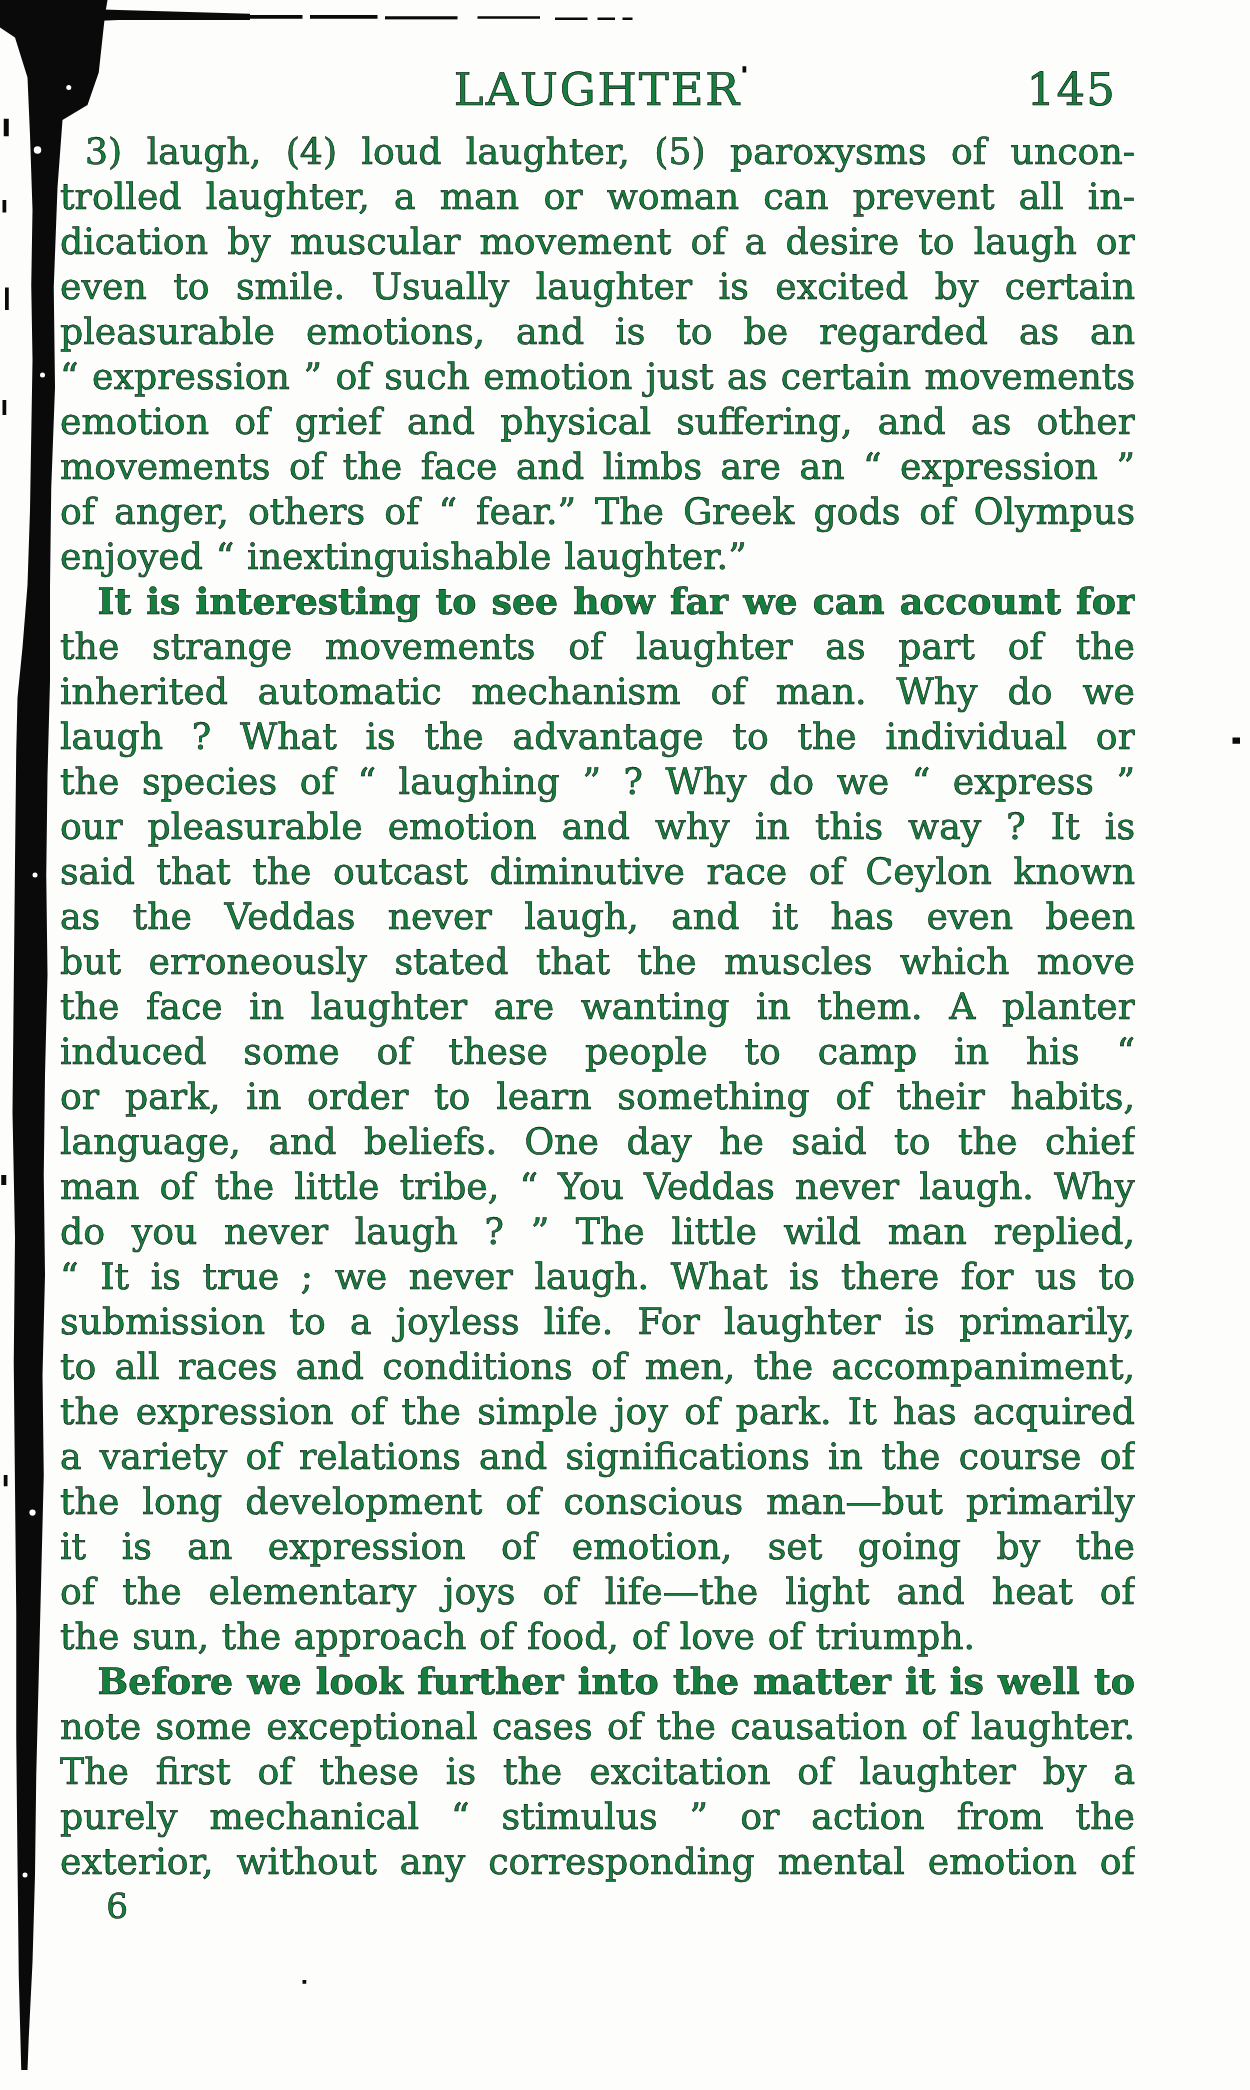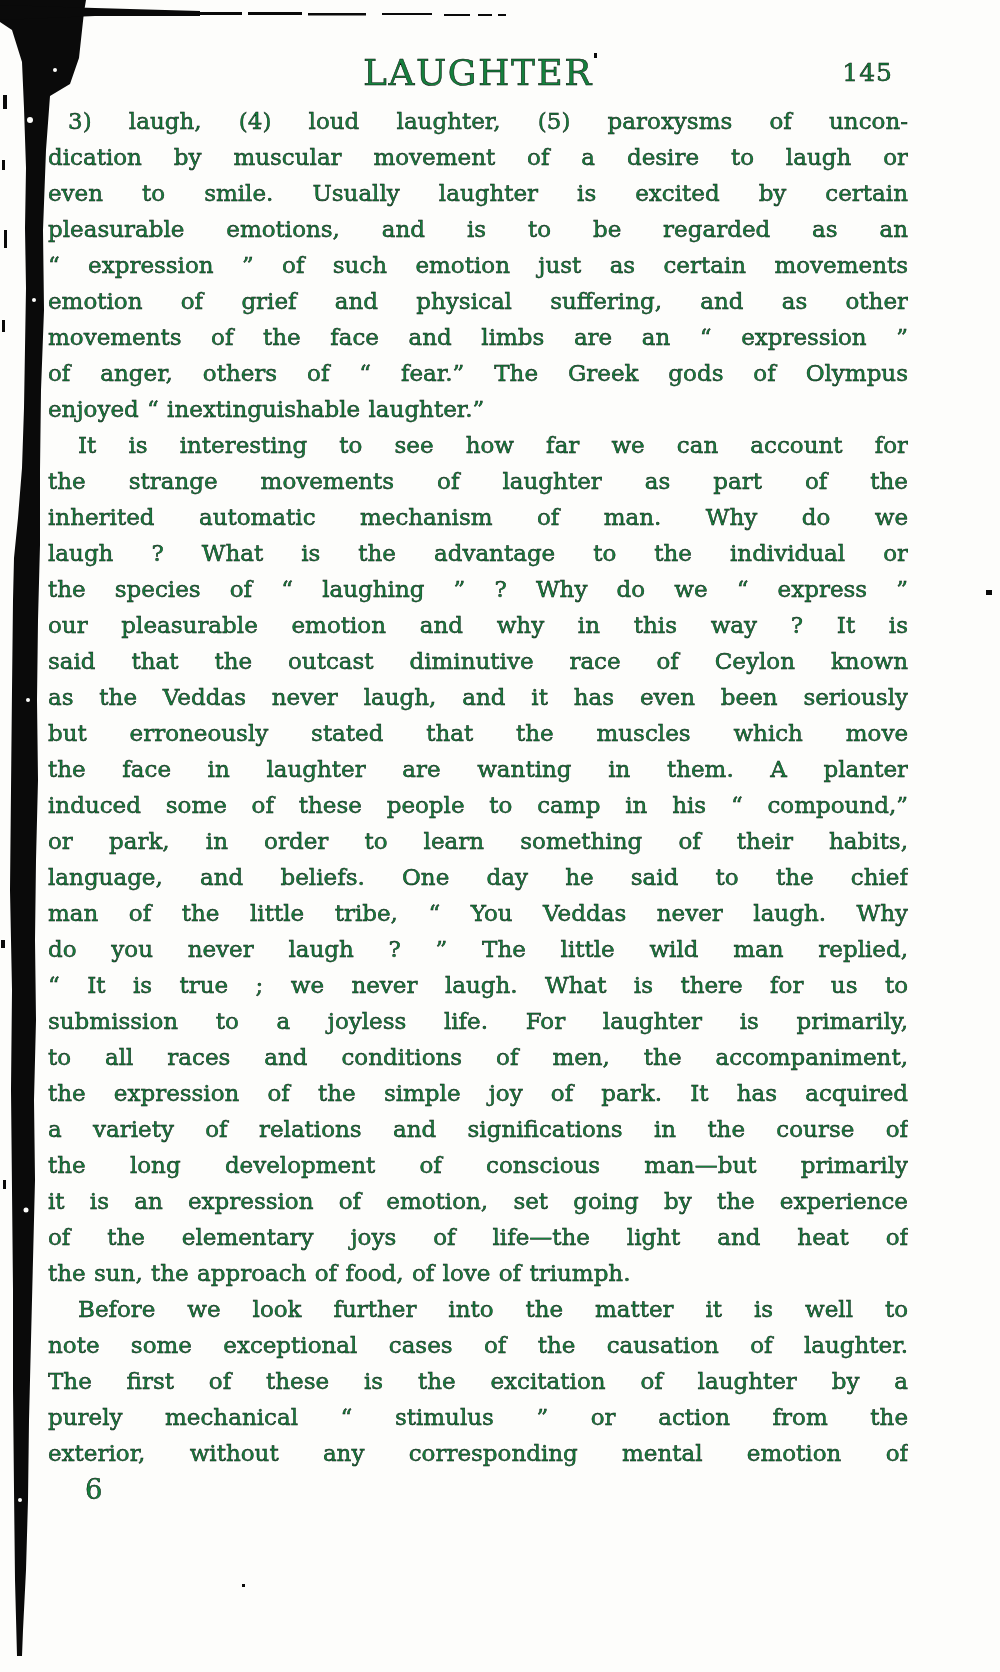--- a/index.html
+++ b/index.html
@@ -16,34 +16,34 @@
   .running-head{
     position:absolute;top:52px;left:0;right:0;height:42px;
     text-align:center;
   }
   .head-title{
     font-size:36px;line-height:42px;letter-spacing:1.5px;
     -webkit-text-stroke:0.5px #0d0d0d;
   }
   .head-page{
     position:absolute;right:15px;top:2px;
-    font-size:25px;line-height:38px;letter-spacing:1px;
+    font-size:36px;line-height:38px;letter-spacing:1px;
     -webkit-text-stroke:0.5px #0d0d0d;
   }
   .bodytext{position:absolute;top:103px;left:0;right:0;}
   .line{
     height:36px;overflow:hidden;
-    font-size:23px;line-height:36px;
+    font-size:29px;line-height:36px;
     word-spacing:1px;
     -webkit-text-stroke:0.45px #0d0d0d;
     text-align:justify;
     text-align-last:justify;
   }
   .line.last{text-align-last:left;}
-  .p-first{text-indent:30px;}
+  .p-first{text-indent:30px;font-weight:bold;}
   .cont-first{text-indent:20px;}
   .signature{
     height:36px;
     font-size:27.5px;line-height:36px;
     -webkit-text-stroke:0.45px #0d0d0d;
     text-indent:37px;
   }
 </style>
 </head>
 <body>
@@ -97,20 +97,21 @@
 
     <div class="running-head">
       <span class="head-title">LAUGHTER</span>
       <span class="head-page">145</span>
     </div>
 
     <div class="bodytext">
 
       <div>
         <div class="line cont-first">3) laugh, (4) loud laughter, (5) paroxysms of uncon-</div>
+        <div class="line">trolled laughter, a man or woman can prevent all in-</div>
         <div class="line">dication by muscular movement of a desire to laugh or</div>
         <div class="line">even to smile. Usually laughter is excited by certain</div>
         <div class="line">pleasurable emotions, and is to be regarded as an</div>
         <div class="line">“ expression ” of such emotion just as certain movements</div>
         <div class="line">emotion of grief and physical suffering, and as other</div>
         <div class="line">movements of the face and limbs are an “ expression ”</div>
         <div class="line">of anger, others of “ fear.” The Greek gods of Olympus</div>
         <div class="line last">enjoyed “ inextinguishable laughter.”</div>
       </div>
 

